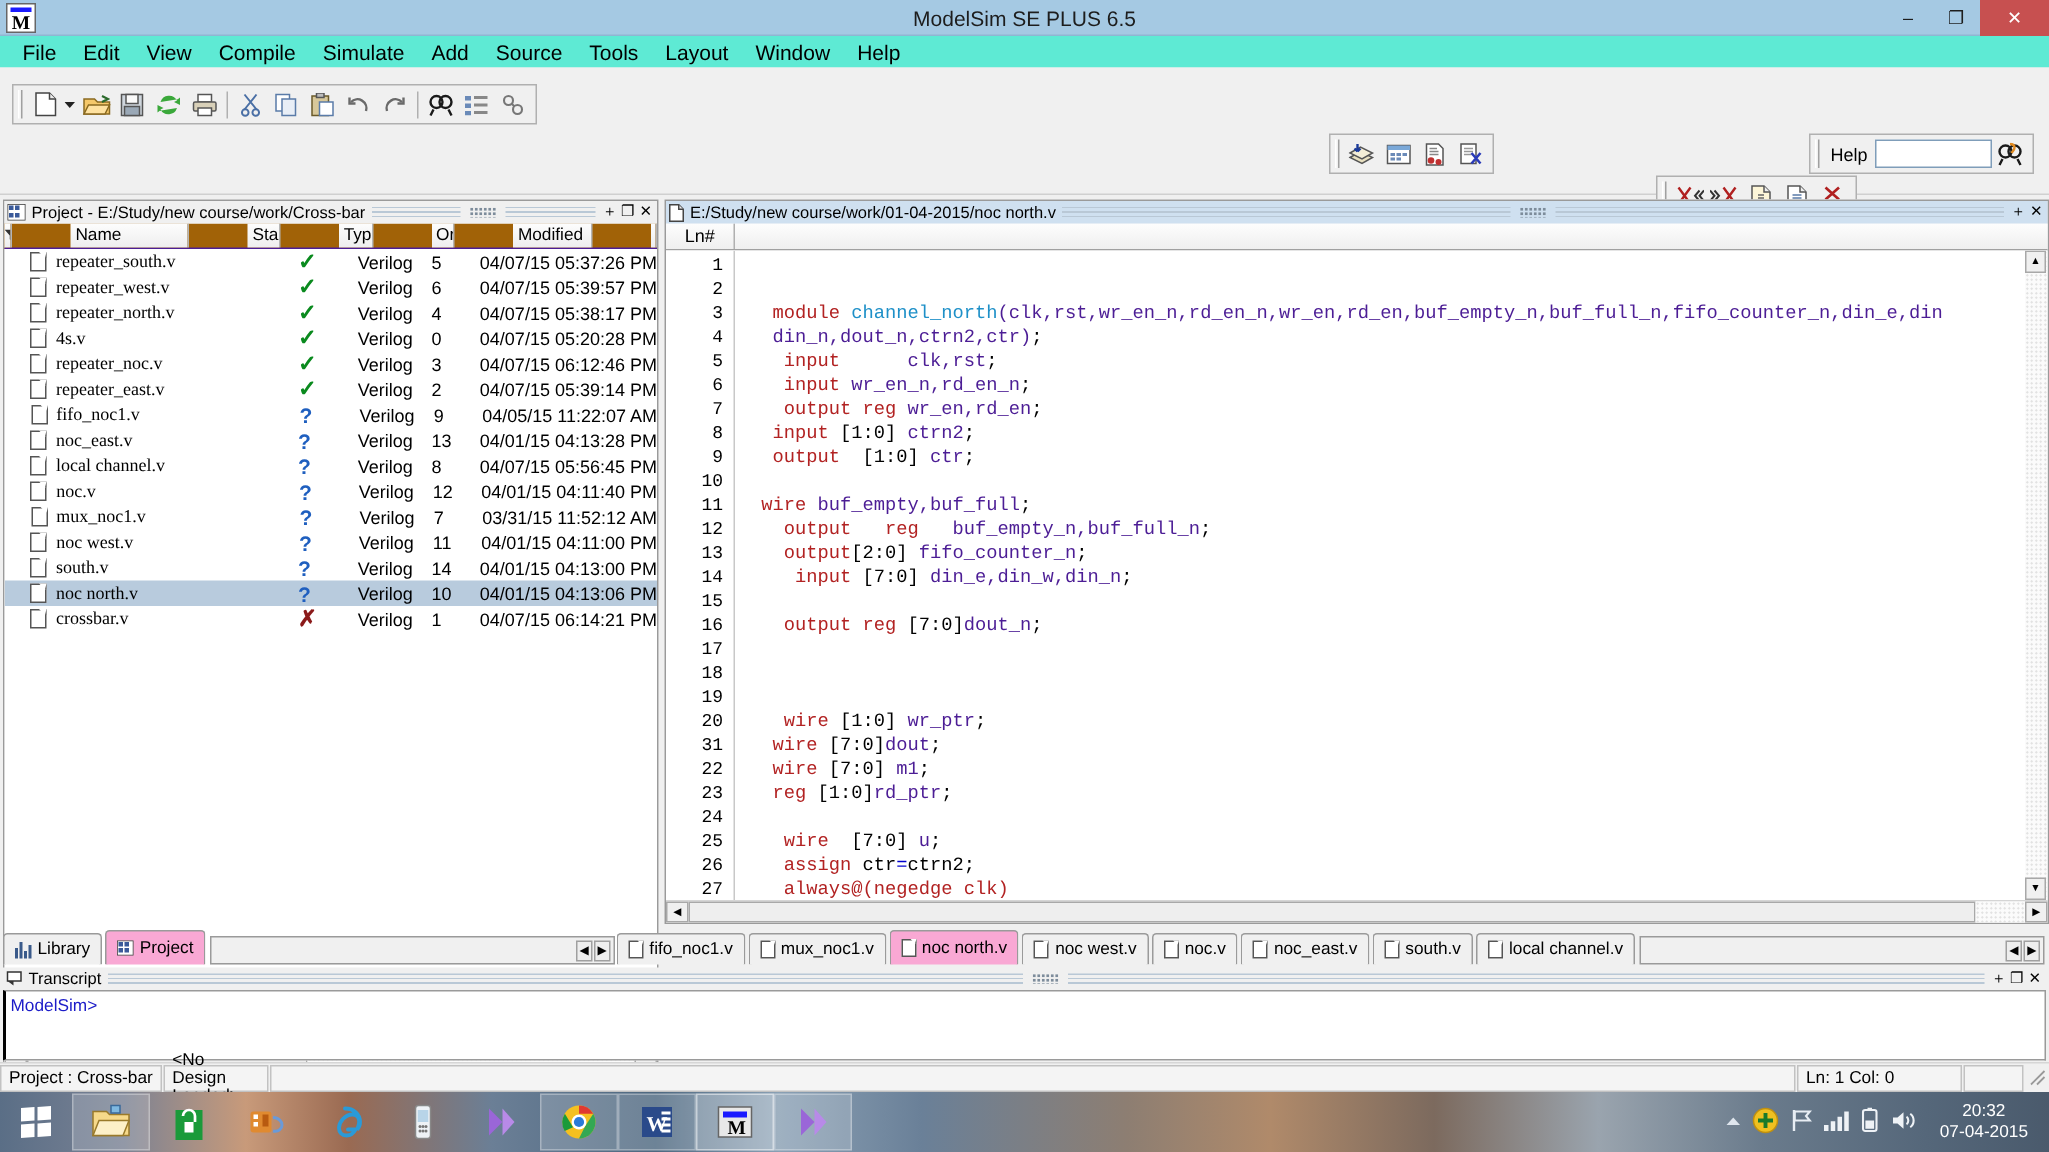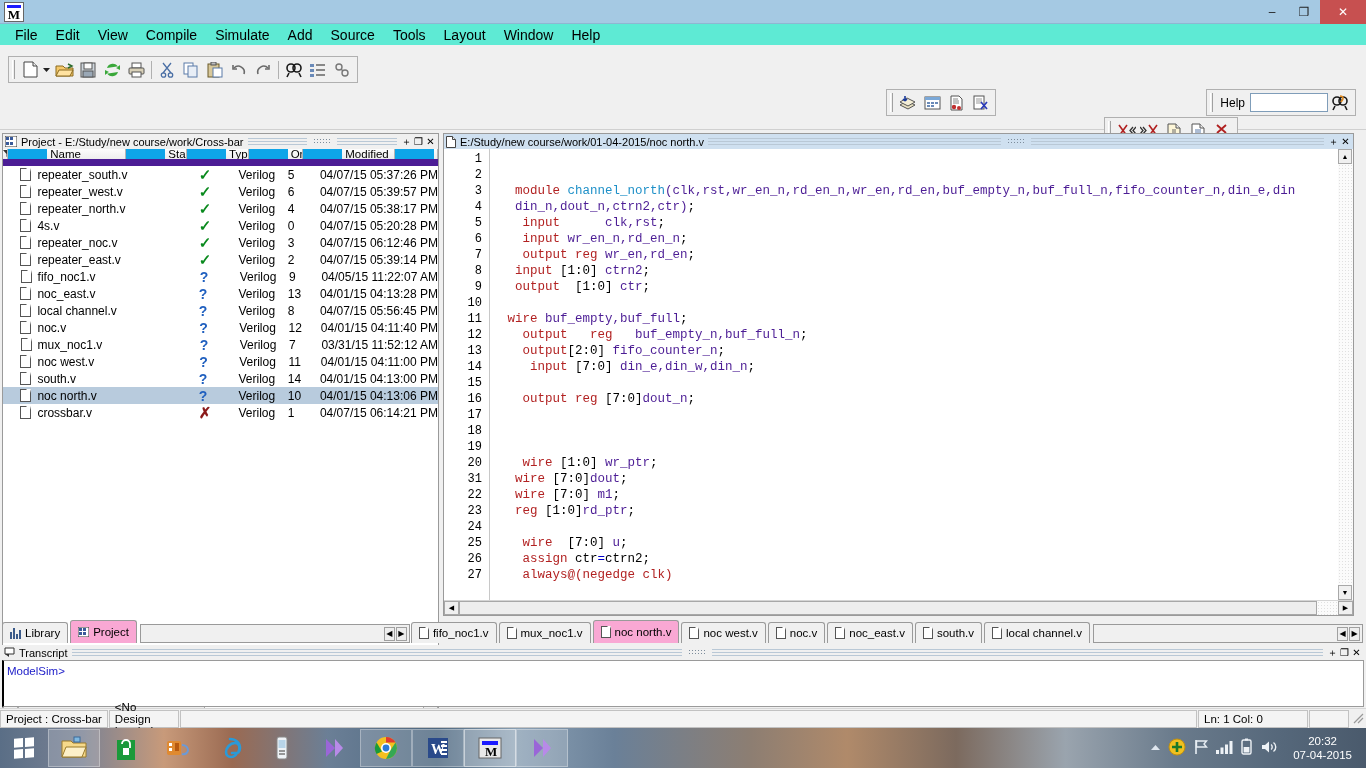--- a/index.html
+++ b/index.html
@@ -107,21 +107,21 @@
   }
   .pane-btns { display: flex; gap: 1px; margin-right: 2px; }
   .pane-btn { width: 11px; height: 11px; font-size: 10px; line-height: 11px; text-align: center; color: #000; }
 
   
   .project-pane {
     position: absolute; left: 2px; top: 0; width: 437px; height: 578px;
     border: 1px solid #9a9a9a; background: #fff; display: flex; flex-direction: column;
   }
   .col-header {
-    display: flex; height: 17px; background: #0ea5e9; border-bottom: 7px solid #4c1d95;
+    display: flex; height: 17px; background: #a16207; border-bottom: 1px solid #4c1d95;
     font-size: 11.5px;
     gap: 39px;
   }
   .col-header > div {
     border-right: 1px solid #b5b5b5; padding-left: 3px; display: flex; align-items: center;
     background: linear-gradient(#fdfdfd, #eeeeee); overflow: hidden; white-space: nowrap;
   }
   .col-filter { width: 12px; justify-content: center; padding-left: 0 !important; }
   .col-name { width: 198px; }
   .col-sta  { width: 50px; }
@@ -136,21 +136,21 @@
   .fr-icon { width: 36px; display: flex; justify-content: flex-end; padding-right: 6px; }
   .doc-icon {
     width: 11px; height: 13px; background: #fff; border: 1px solid #555;
     position: relative;
   }
   .doc-icon::after {
     content: ''; position: absolute; right: -1px; top: -1px;
     border-left: 4px solid transparent; border-top: 4px solid #fff;
     border-right: 1px solid #555;
   }
-  .fr-name { width: 162px; white-space: nowrap; }
+  .fr-name { width: 162px; white-space: nowrap; font-family: Liberation Serif, serif; }
   .fr-sta  { width: 50px; display: flex; justify-content: flex-start; padding-left: 8px; }
   .fr-type { width: 52px; }
   .fr-order{ width: 34px; }
   .fr-mod  { flex: 1; white-space: nowrap; }
   .chk { color: #0a8a1e; font-size: 15px; font-weight: bold; line-height: 14px; }
   .qmk { color: #1f5fbf; font-size: 14px; font-weight: bold; line-height: 14px; }
   .xmk { color: #8b1a1a; font-size: 15px; font-weight: bold; line-height: 14px; }
 
   .hscroll {
     height: 15px; border-top: 1px solid #d5d5d5; background: #f6f6f6;
@@ -166,21 +166,21 @@
   .vsb {
     width: 15px; background: #fbfbfb;
     background-image: radial-gradient(#e0e0e0 35%, transparent 36%); background-size: 3px 3px;
     display: flex; flex-direction: column;
   }
   .vsb-arrow { width: 14px; height: 15px; border: 1px solid #a8a8a8; background: #f0f0f0;
     display: flex; align-items: center; justify-content: center; font-size: 7px; }
 
   
   .editor-pane {
-    position: absolute; left: 443px; top: 0; right: 12px; height: 483px;
+    position: absolute; left: 443px; top: 0; right: 0; height: 483px;
     border: 1px solid #9a9a9a; background: #fff; display: flex; flex-direction: column;
   }
   .editor-title { background: #cfe0f0; }
   .ed-header {
     display: flex; height: 18px; background: #f0f0f0; border-bottom: 1px solid #a0a0a0;
     font-size: 12px; align-items: center;
   }
   .ed-header .lnlbl { width: 46px; text-align: center; border-right: 1px solid #b0b0b0;
     background: linear-gradient(#fdfdfd, #efefef); height: 17px; line-height: 17px; }
   .ed-header .rest { flex: 1; background: linear-gradient(#fdfdfd, #efefef); height: 17px; }
@@ -285,20 +285,21 @@
   .ico { width: 28px; height: 28px; }
 </style>
 </head>
 <body>
 
 <div class="titlebar">
   <div class="app-icon">
     <span class="bar"></span>
     <span class="m">M</span>
   </div>
+  <div class="title-text">ModelSim SE PLUS 6.5</div>
   <div class="win-buttons">
     <div class="win-btn">–</div>
     <div class="win-btn">❐</div>
     <div class="win-btn close">✕</div>
   </div>
 </div>
 
 <div class="menubar">
   <div>File</div>
   <div>Edit</div>
@@ -761,20 +762,24 @@
       <span style="margin-left:4px;">E:/Study/new course/work/01-04-2015/noc north.v</span>
       <span class="lines"></span>
       <span class="grip"></span>
       <span class="lines"></span>
       <span class="pane-btns">
         <span class="pane-btn">＋</span>
         <span class="pane-btn">✕</span>
       </span>
     </div>
 
+    <div class="ed-header">
+      <div class="lnlbl">Ln#</div>
+      <div class="rest"></div>
+    </div>
 
     <div class="ed-body">
       <div class="gutter" id="gutter">
           <div>1</div>
           <div>2</div>
           <div>3</div>
           <div>4</div>
           <div>5</div>
           <div>6</div>
           <div>7</div>

